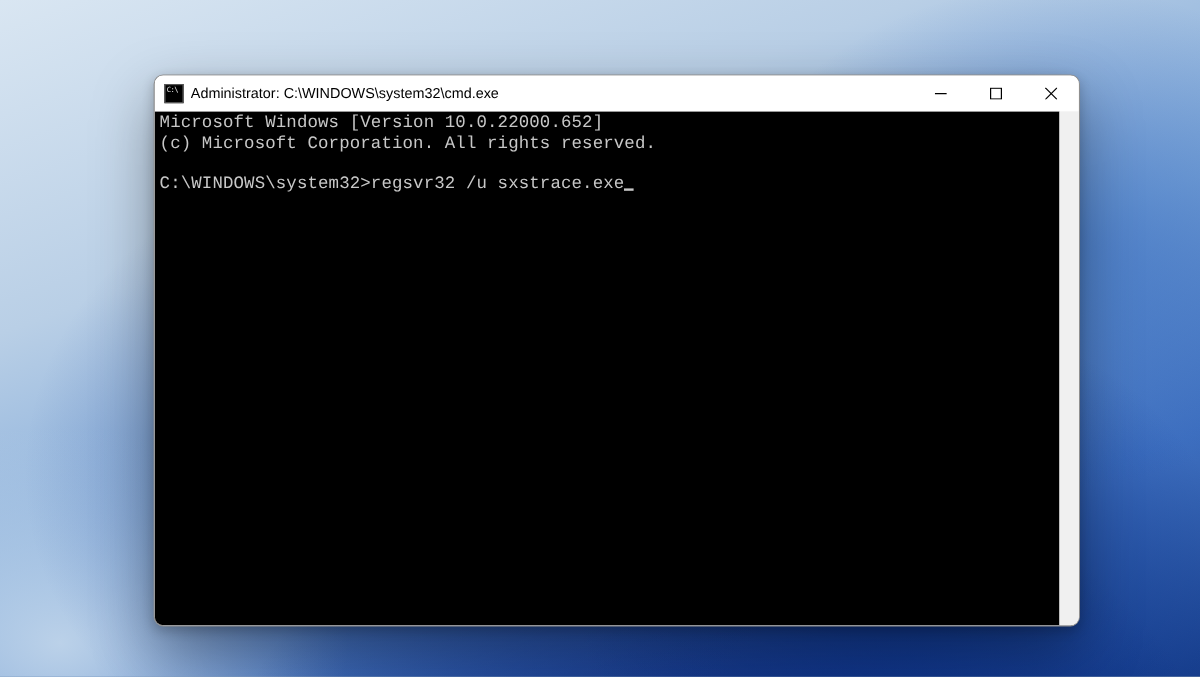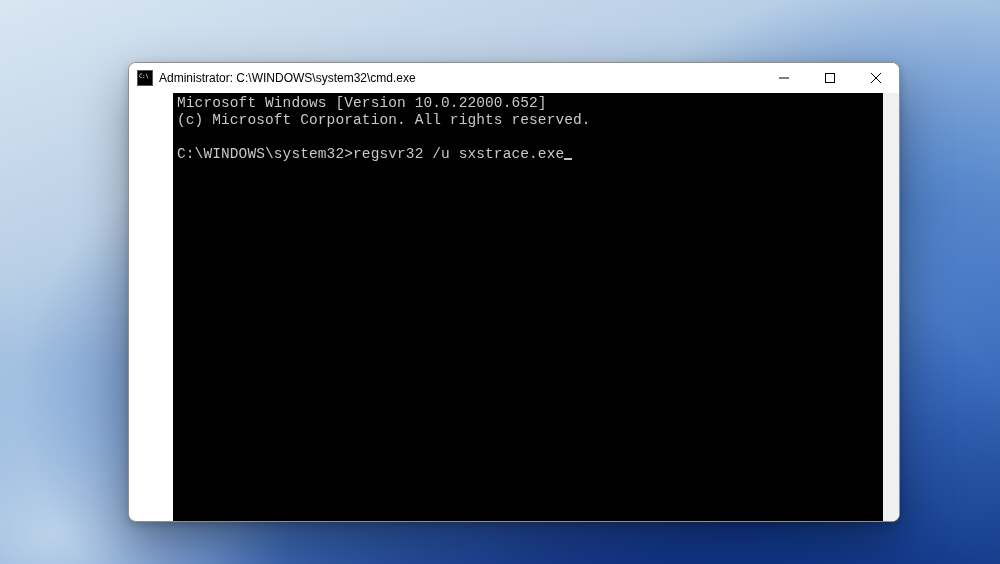--- a/index.html
+++ b/index.html
@@ -91,21 +91,20 @@
     }
     .tb-btn svg {
       width: 10px;
       height: 10px;
       display: block;
     }
     .terminal-area {
       flex: 1 1 auto;
       display: flex;
       min-height: 0;
-      padding-left: 44px;
     }
     .terminal {
       flex: 1 1 auto;
       background: #000000;
       color: #c7c7c7;
       font-family: Consolas, "Courier New", monospace;
       font-size: 14.5px;
       line-height: 1.18;
       padding: 2px 4px;
       white-space: pre;

